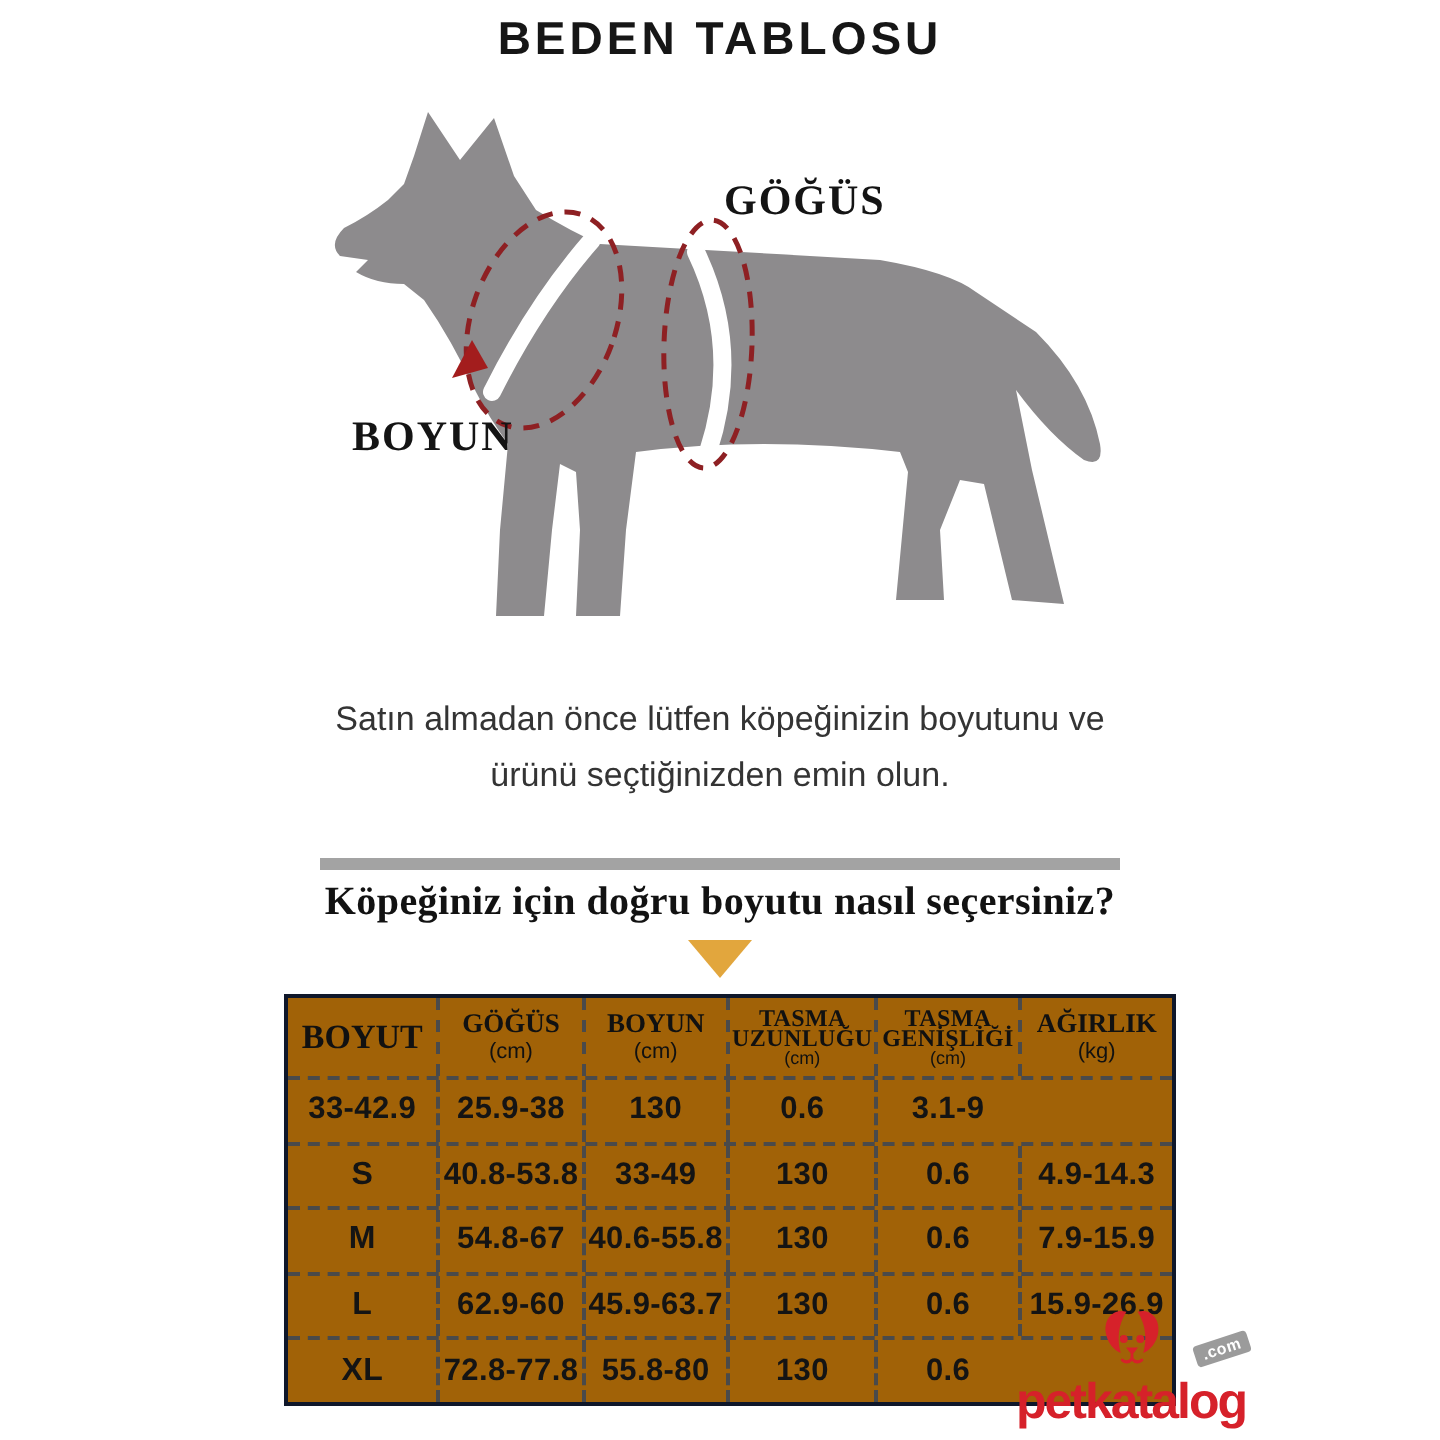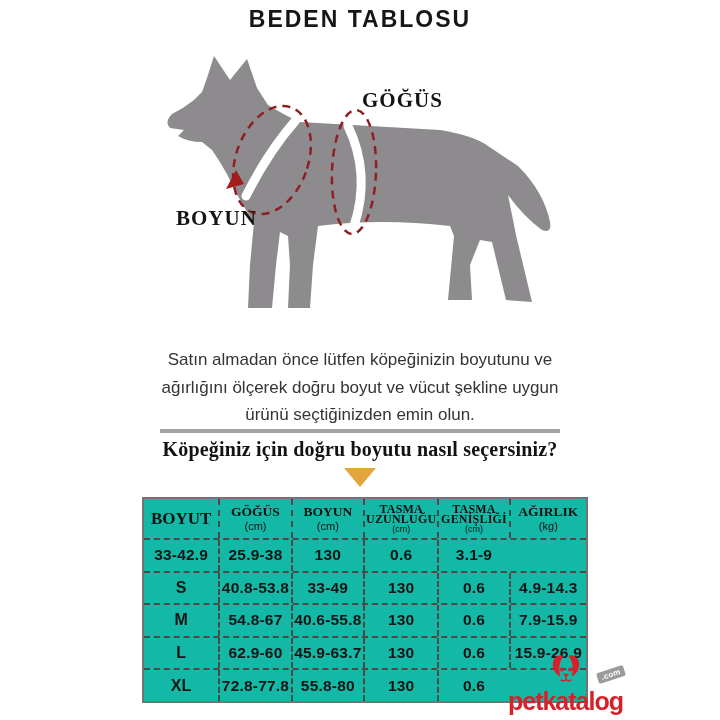--- a/index.html
+++ b/index.html
@@ -28,37 +28,37 @@
 
   
   .intro{
     position:absolute;top:346px;left:0;width:720px;text-align:center;
     font-size:17px;line-height:27.5px;color:#343434;font-weight:500;
   }
 
   
   .section{
     position:absolute;top:429px;left:160px;width:400px;
-    border-top:4px solid #a3a3a3;text-align:center;
+    border-top:6px solid #a3a3a3;text-align:center;
   }
   .section-heading{
     font-family:"Liberation Serif","DejaVu Serif",serif;
     font-weight:bold;font-size:20px;color:#121212;
     margin-top:5px;letter-spacing:0.2px;
   }
   .down-triangle{
     width:0;height:0;margin:7px auto 0;
     border-left:16px solid transparent;border-right:16px solid transparent;
     border-top:19px solid #e2a63d;
   }
 
   
   .size-table{
     position:absolute;left:142px;top:497px;width:446px;
-    border:2px solid #737373;box-sizing:border-box;background:#14b8a6;
+    border:2px solid #0f172a;box-sizing:border-box;background:#a16207;
   }
   .tr{
     display:grid;grid-template-columns:75fr 73fr 73fr 75fr 72fr 78fr;
     align-items:stretch;
   }
   .tr + .tr{border-top:2px dashed #4a4a4a;}
   .th,.td{
     display:flex;flex-direction:column;align-items:center;justify-content:center;
     text-align:center;box-sizing:border-box;
   }
@@ -114,21 +114,20 @@
       <ellipse cx="122" cy="110" rx="36" ry="56" transform="rotate(20 122 110)" fill="none" stroke="#8e2023" stroke-width="2.5" stroke-dasharray="8 6"></ellipse>
       <ellipse cx="204" cy="122" rx="22" ry="62" transform="rotate(2 204 122)" fill="none" stroke="#8e2023" stroke-width="2.5" stroke-dasharray="8 6"></ellipse>
       <polygon points="86,120 76,139 94,134" fill="#a31d1d"></polygon>
     </svg>
     <div class="measure-label label-chest">GÖĞÜS</div>
     <div class="measure-label label-neck">BOYUN</div>
   </div>
 
   <div class="intro">
     <div>Satın almadan önce lütfen köpeğinizin boyutunu ve</div>
-    <div>ağırlığını ölçerek doğru boyut ve vücut şekline uygun</div>
     <div>ürünü seçtiğinizden emin olun.</div>
   </div>
 
   <div class="section">
     <div class="section-heading">Köpeğiniz için doğru boyutu nasıl seçersiniz?</div>
     <div class="down-triangle"></div>
   </div>
 
   <div class="size-table">
     <div class="tr head-row">

